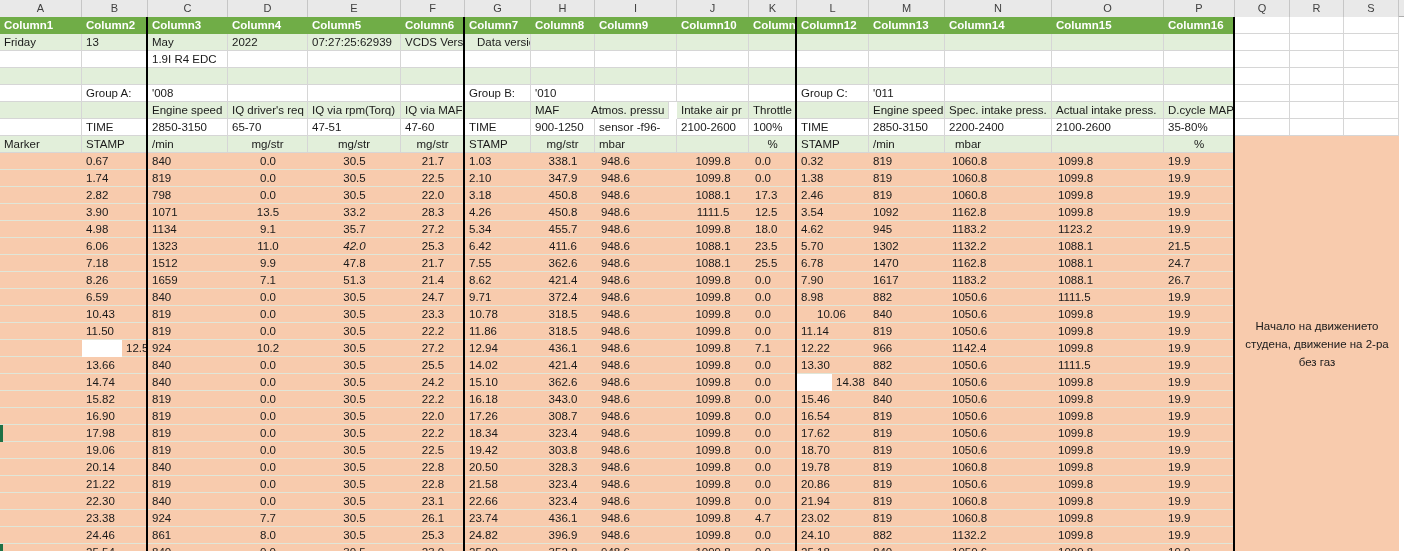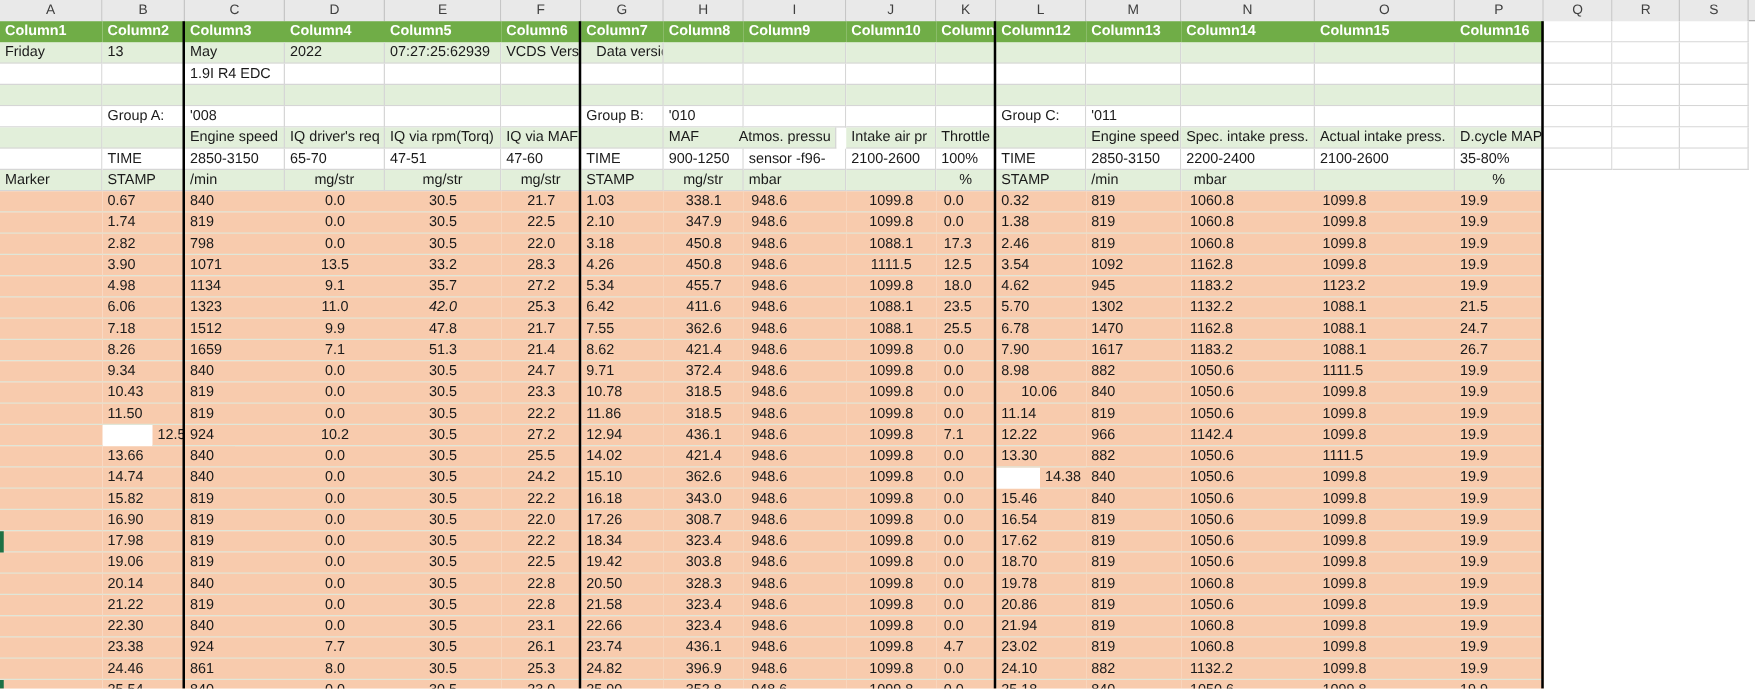--- a/index.html
+++ b/index.html
@@ -319,21 +319,21 @@
       <div class="cell t-data c-center" style="left: 531px; top: 272px; width: 64px;">421.4</div>
       <div class="cell t-data" style="left: 595px; top: 272px; width: 82px; padding-left: 6px;">948.6</div>
       <div class="cell t-data c-center" style="left: 677px; top: 272px; width: 72px;">1099.8</div>
       <div class="cell t-data" style="left: 749px; top: 272px; width: 48px; padding-left: 6px;">0.0</div>
       <div class="cell t-data" style="left: 797px; top: 272px; width: 72px;">7.90</div>
       <div class="cell t-data" style="left: 869px; top: 272px; width: 76px;">1617</div>
       <div class="cell t-data" style="left: 945px; top: 272px; width: 107px; padding-left: 7px;">1183.2</div>
       <div class="cell t-data" style="left: 1052px; top: 272px; width: 112px; padding-left: 6px;">1088.1</div>
       <div class="cell t-data" style="left: 1164px; top: 272px; width: 71px;">26.7</div>
       <div class="cell t-data" style="left: 0px; top: 289px; width: 82px;"></div>
-      <div class="cell t-data" style="left: 82px; top: 289px; width: 66px;">9.34</div>
+      <div class="cell t-data" style="left: 82px; top: 289px; width: 66px;">6.59</div>
       <div class="cell t-data" style="left: 148px; top: 289px; width: 80px;">840</div>
       <div class="cell t-data c-center" style="left: 228px; top: 289px; width: 80px;">0.0</div>
       <div class="cell t-data c-center" style="left: 308px; top: 289px; width: 93px;">30.5</div>
       <div class="cell t-data c-center" style="left: 401px; top: 289px; width: 64px;">24.7</div>
       <div class="cell t-data" style="left: 465px; top: 289px; width: 66px;">9.71</div>
       <div class="cell t-data c-center" style="left: 531px; top: 289px; width: 64px;">372.4</div>
       <div class="cell t-data" style="left: 595px; top: 289px; width: 82px; padding-left: 6px;">948.6</div>
       <div class="cell t-data c-center" style="left: 677px; top: 289px; width: 72px;">1099.8</div>
       <div class="cell t-data" style="left: 749px; top: 289px; width: 48px; padding-left: 6px;">0.0</div>
       <div class="cell t-data" style="left: 797px; top: 289px; width: 72px;">8.98</div>
@@ -575,19 +575,20 @@
       <div class="cell t-data c-center" style="left: 531px; top: 544px; width: 64px;">352.8</div>
       <div class="cell t-data" style="left: 595px; top: 544px; width: 82px; padding-left: 6px;">948.6</div>
       <div class="cell t-data c-center" style="left: 677px; top: 544px; width: 72px;">1099.8</div>
       <div class="cell t-data" style="left: 749px; top: 544px; width: 48px; padding-left: 6px;">0.0</div>
       <div class="cell t-data" style="left: 797px; top: 544px; width: 72px;">25.18</div>
       <div class="cell t-data" style="left: 869px; top: 544px; width: 76px;">840</div>
       <div class="cell t-data" style="left: 945px; top: 544px; width: 107px; padding-left: 7px;">1050.6</div>
       <div class="cell t-data" style="left: 1052px; top: 544px; width: 112px; padding-left: 6px;">1099.8</div>
       <div class="cell t-data" style="left: 1164px; top: 544px; width: 71px;">19.9</div>
     </div>
+  <div id="annotation">Начало на движението студена, движение на 2-ра без газ</div>
   <div class="vline" style="left:146px"></div>
   <div class="vline" style="left:463px"></div>
   <div class="vline" style="left:795px"></div>
   <div class="vline" style="left:1233px"></div>
   <div class="selbar" style="top:425px;height:17px"></div>
   <div class="selbar" style="top:544px;height:7px"></div>
 </div>
 
 </body></html>

